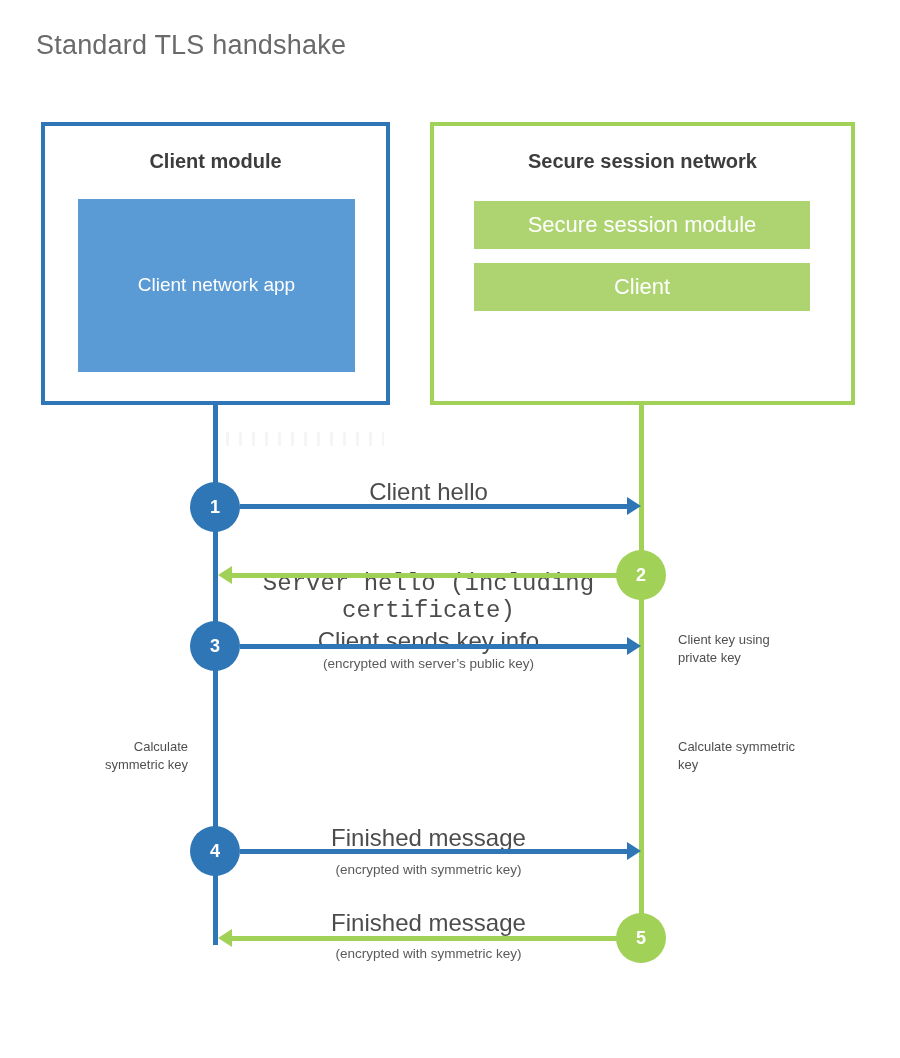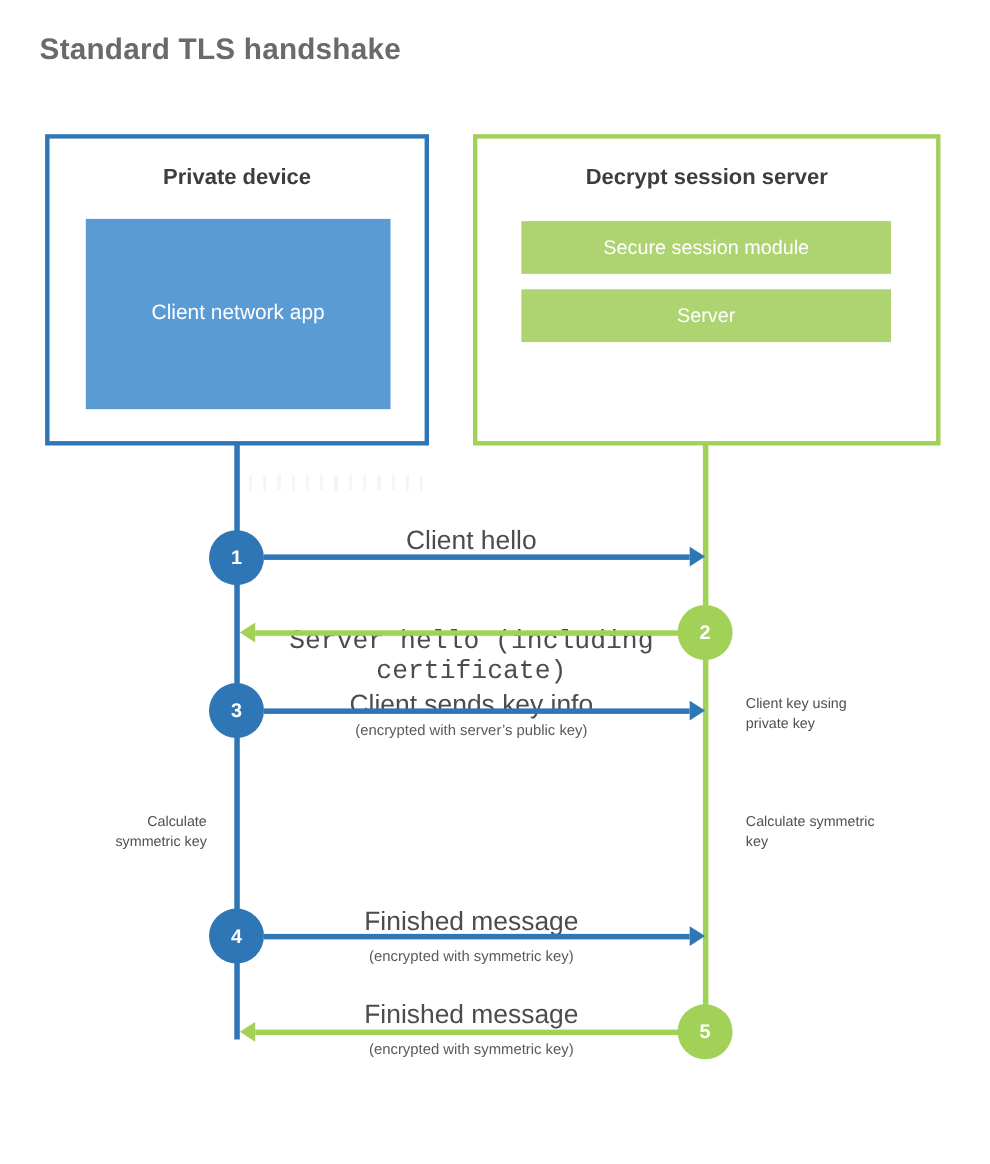--- a/index.html
+++ b/index.html
@@ -1,35 +1,35 @@
 <!DOCTYPE html>
 <html><head>
 <meta charset="utf-8">
 <style>
   html,body{margin:0;padding:0;background:#ffffff;}
   body{font-family:"Liberation Sans", sans-serif;}
   .stage{position:relative;width:900px;height:1058px;background:#ffffff;overflow:hidden;}
 
-  .diagram-title{position:absolute;left:36px;top:30px;font-size:27px;font-weight:700;
+  .diagram-title{position:absolute;left:36px;top:30px;font-size:27px;font-weight:400;
     letter-spacing:.2px;color:#6a6a6a;}
 
   
   .outline-box{position:absolute;top:122px;height:283px;background:#ffffff;box-sizing:border-box;}
   .client-box{left:41px;width:349px;border:4px solid #2e76b6;}
   .server-box{left:430px;width:425px;border:4px solid #a2d158;}
   .box-title{position:absolute;top:150px;font-size:20px;font-weight:bold;color:#3d3d3d;text-align:center;}
   .client-box-title{left:41px;width:349px;}
   .server-box-title{left:430px;width:425px;}
 
   .client-app{position:absolute;left:78px;top:199px;width:277px;height:173px;background:#5b9bd5;
     display:flex;align-items:center;justify-content:center;text-align:center;color:#ffffff;
     font-size:19px;line-height:1.6;}
 
   .server-bar{position:absolute;left:474px;width:336px;height:48px;background:#aed471;
-    display:flex;align-items:center;justify-content:center;color:#ffffff;font-size:18px;}
+    display:flex;align-items:center;justify-content:center;color:#ffffff;font-size:22px;}
   .bar-1{top:201px;} .bar-2{top:263px;} .bar-3{top:324px;}
 
   
   .vline{position:absolute;top:403px;width:5px;}
   .vline-client{left:213px;height:542px;background:#2e76b6;}
   .vline-server{left:639px;height:535px;background:#a2d158;}
 
   .faint-dashes{position:absolute;left:226px;top:432px;width:158px;height:14px;opacity:.55;
     background:repeating-linear-gradient(90deg,#ededed 0 3px,transparent 3px 13px);}
 
@@ -57,27 +57,27 @@
   .note-left{left:78px;width:110px;text-align:right;}
 </style>
 </head>
 <body>
 
 <div class="stage">
 
   <div class="diagram-title">Standard TLS handshake</div>
 
   <div class="outline-box client-box"></div>
-  <div class="box-title client-box-title">Private device</div>
+  <div class="box-title client-box-title">Client module</div>
   <div class="client-app">Client network app</div>
 
   <div class="outline-box server-box"></div>
-  <div class="box-title server-box-title">Decrypt session server</div>
+  <div class="box-title server-box-title">Secure session network</div>
   <div class="server-bar bar-1">Secure session module</div>
-  <div class="server-bar bar-2">Server</div>
+  <div class="server-bar bar-2">Client</div>
 
   <div class="vline vline-client"></div>
   <div class="vline vline-server"></div>
   <div class="faint-dashes"></div>
 
   <div class="step-circle circle-blue" style="left:190px;top:482px;">
     <span>1</span>
   </div>
   <div class="msg-label" style="top:478px;">Client hello</div>
   <div class="hline hline-blue" style="top:504px;"></div>

